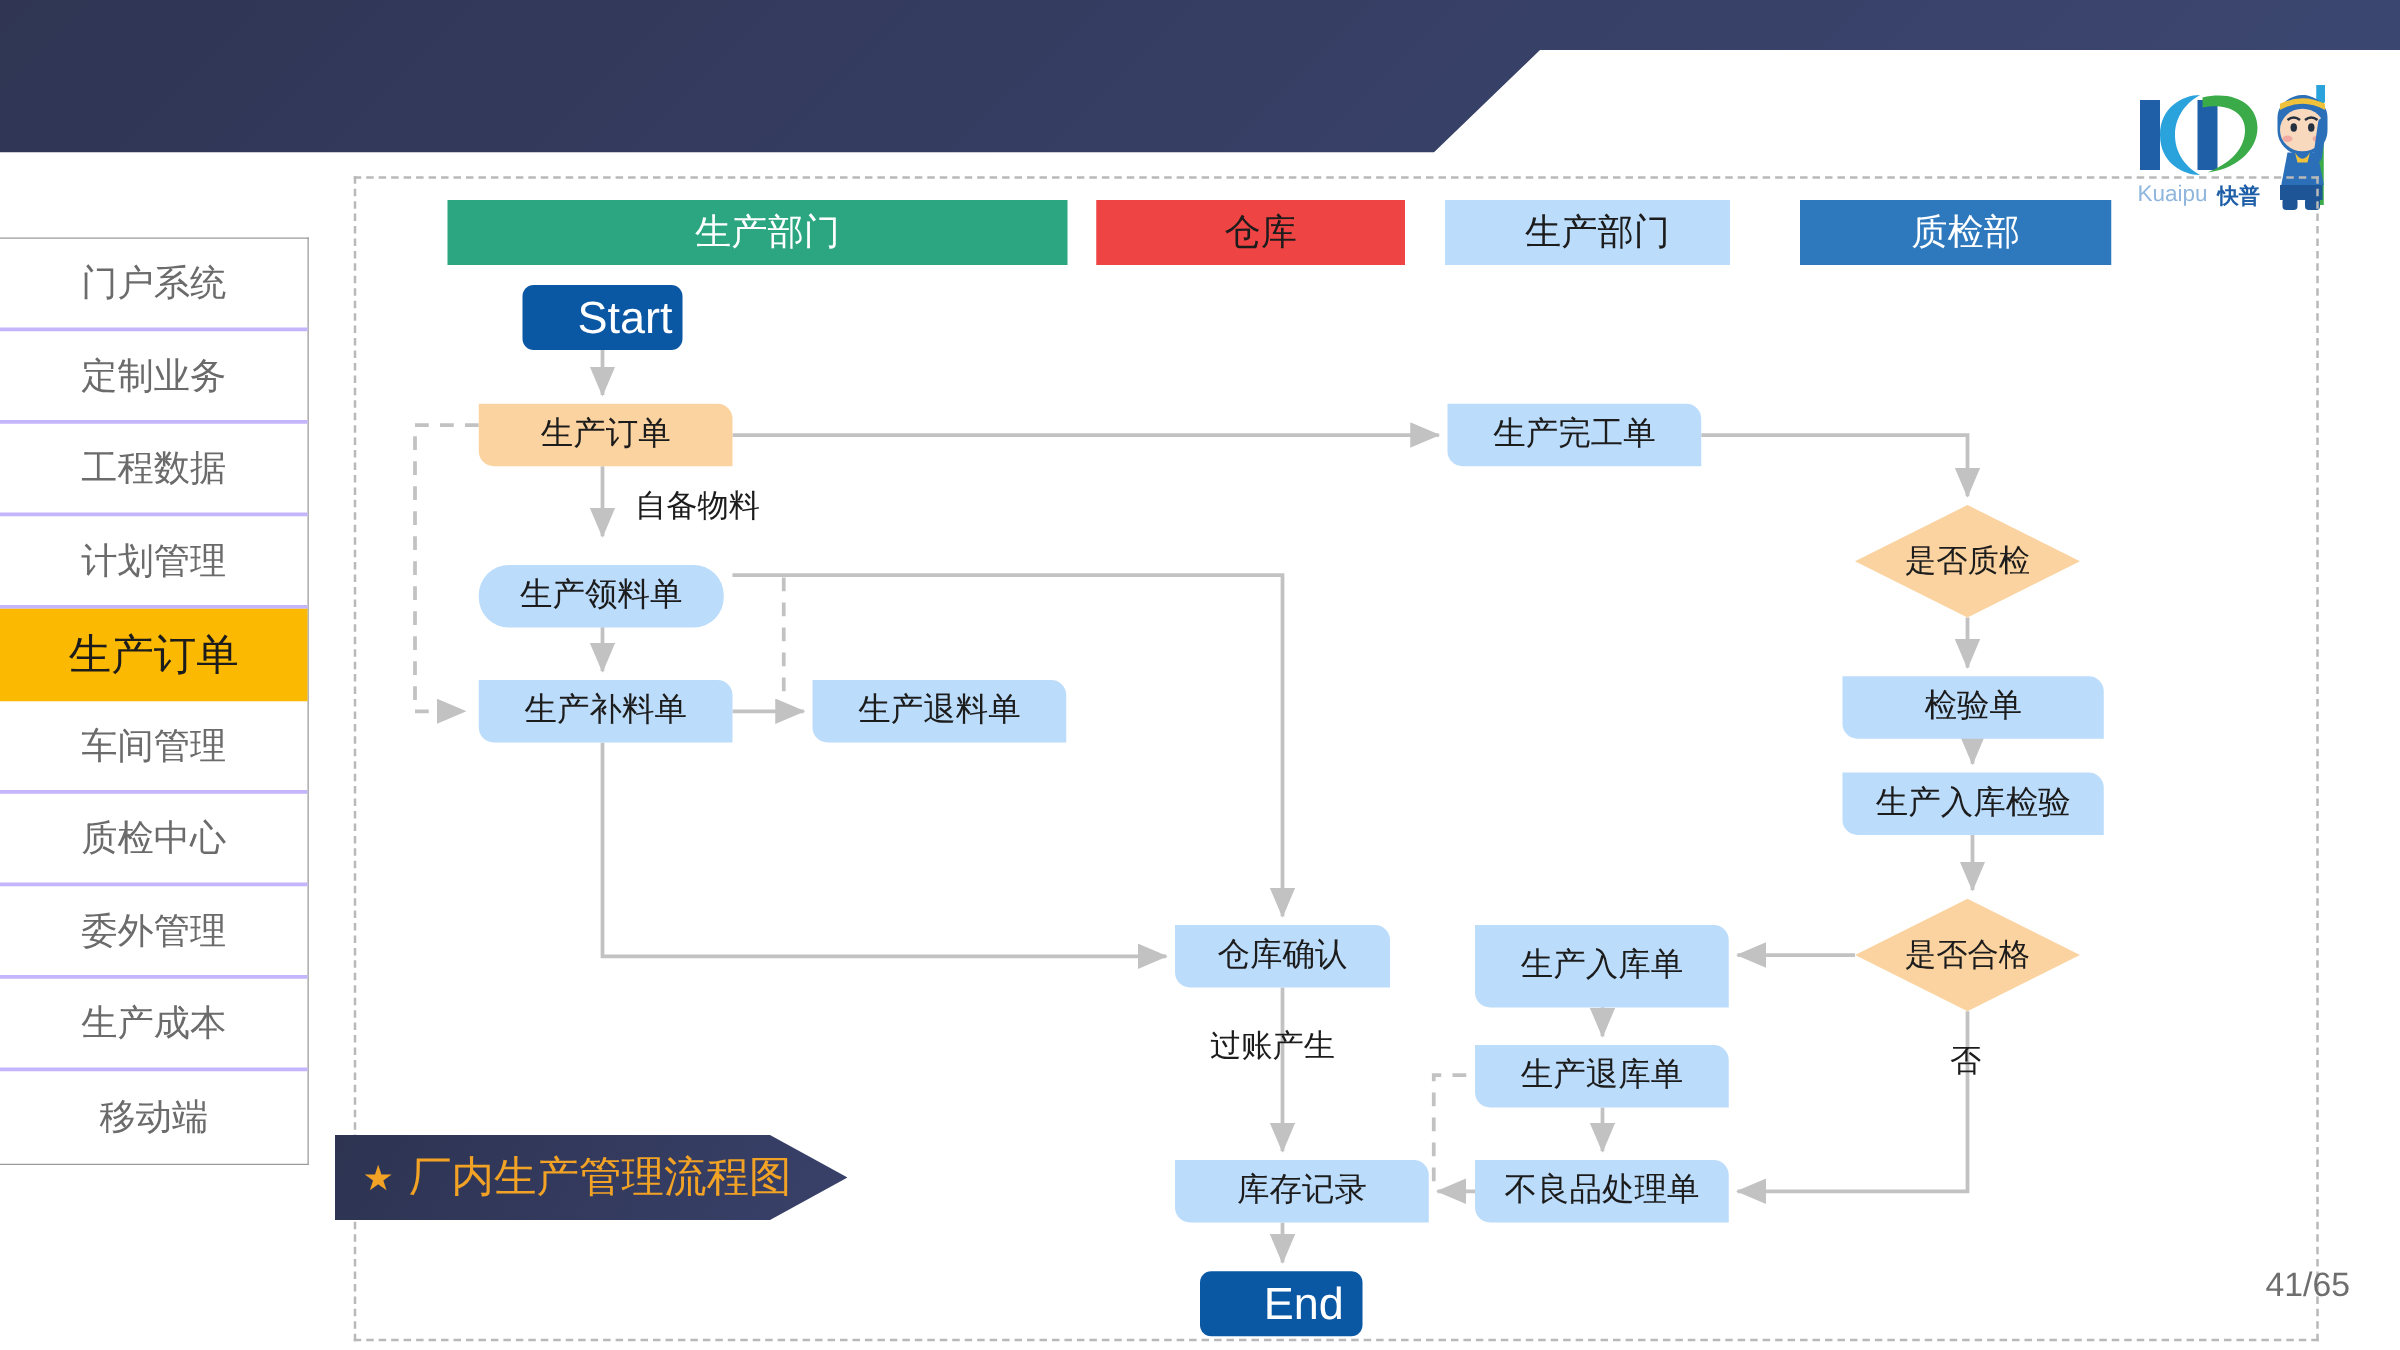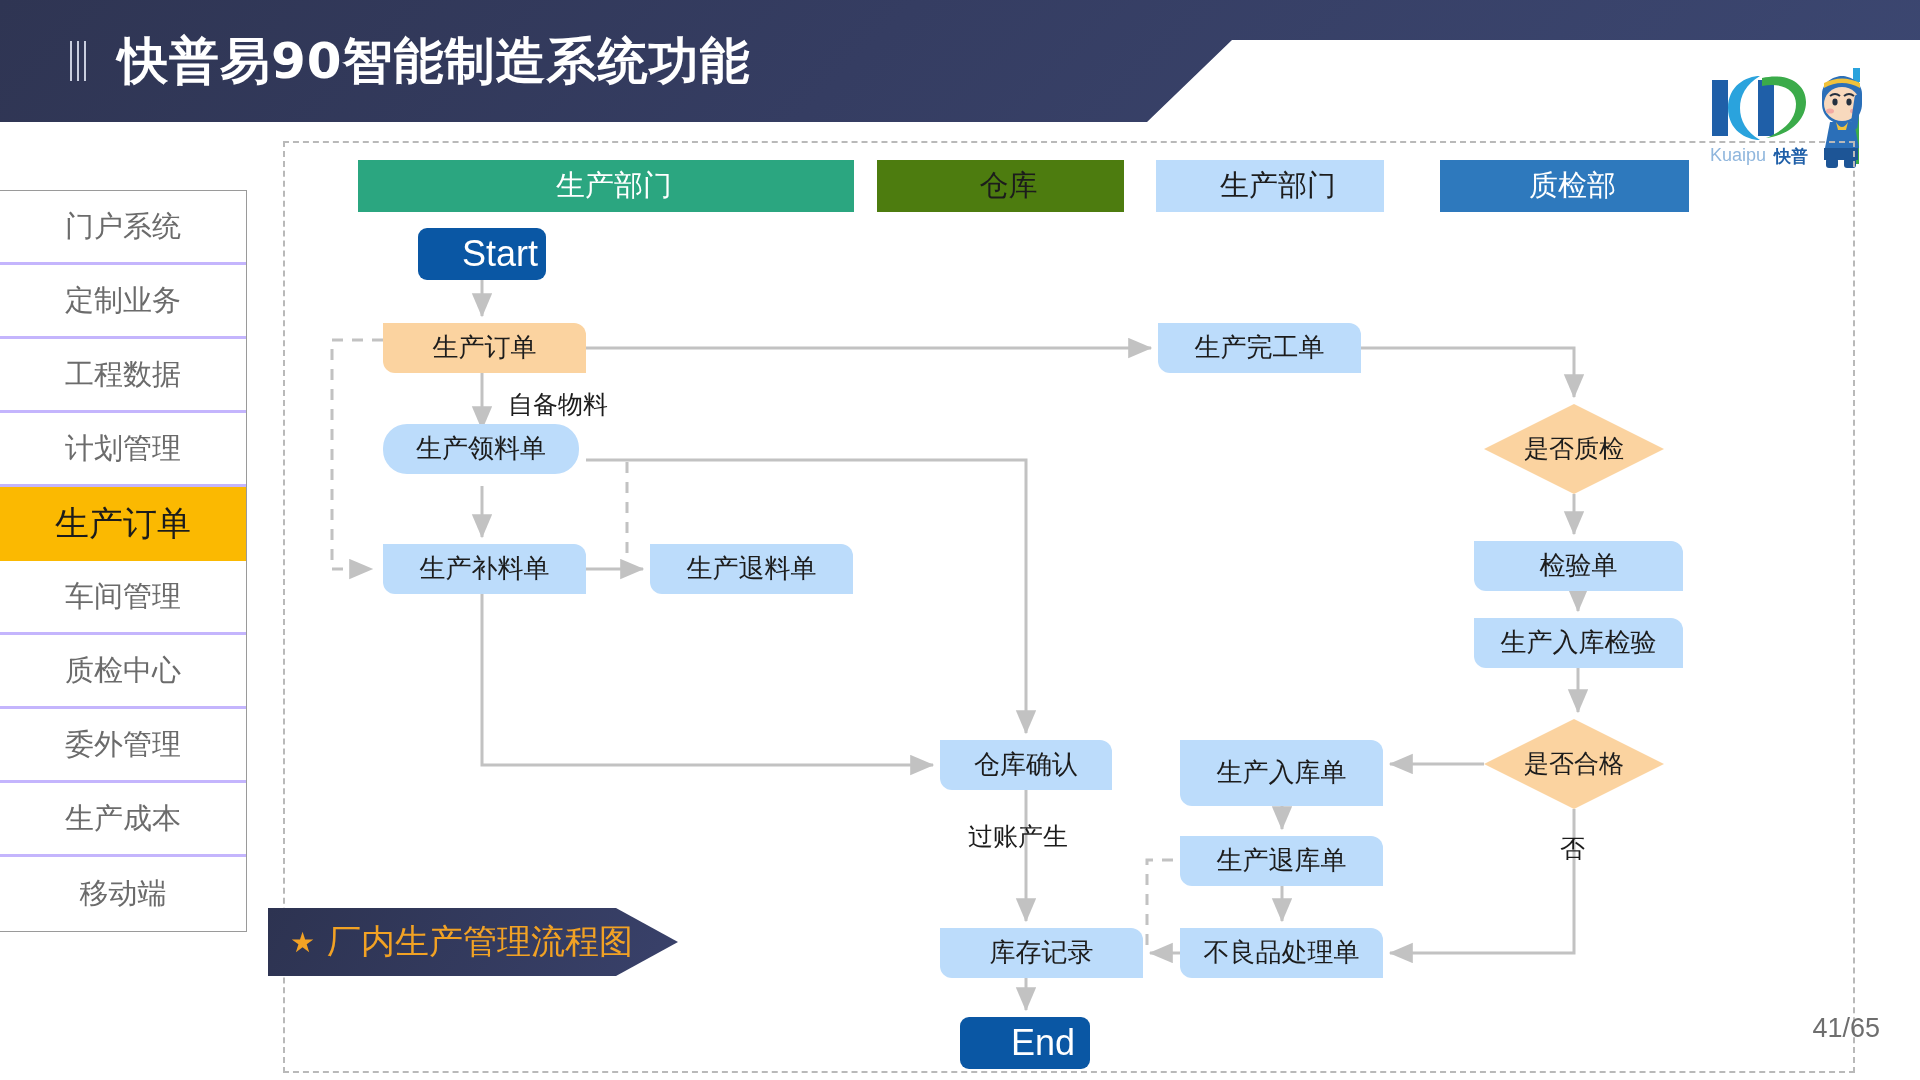--- a/index.html
+++ b/index.html
@@ -118,28 +118,20 @@
   #page-number{
     position:absolute;right:40px;top:1013px;color:#6e6e6e;font-size:27px;
     font-family:"Liberation Sans",sans-serif;
   }
 </style>
 </head>
 <body>
 
 <div id="header-bar">
   <div id="header-shape"></div>
-  <div id="header-inner">
-    <span id="menu-icon">
-      <i></i>
-        <i></i>
-        <i></i>
-    </span>
-    <span id="slide-title">快普易90智能制造系统功能</span>
-  </div>
 </div>
 
 <div id="logo">
   <svg viewBox="0 0 200 120" width="200" height="120">
 
     <path d="M10 22 L26 22 L26 78 L10 78 Z" fill="#1f5fa8"></path>
     <path d="M26 50 C26 28, 44 18, 58 18 C44 26, 38 38, 38 50 C38 62, 44 74, 58 82 C44 82, 26 72, 26 50 Z" fill="#2aa3dd"></path>
     <path d="M56 22 L72 22 L72 78 L56 78 Z" fill="#1f5fa8"></path>
     <path d="M60 20 C86 14, 104 26, 104 44 C104 64, 84 78, 64 80 C84 72, 94 60, 94 46 C94 32, 80 24, 60 28 Z" fill="#3bab4a"></path>
 
@@ -198,21 +190,21 @@
     </div>
     <div class="side-item">
       <span>移动端</span>
     </div>
   </div>
 
 <div id="content-frame"></div>
 
 <div id="dept-layer">
     <div class="dept-bar" style="left: 358px; top: 160px; width: 496px; background: rgb(43, 166, 128); color: rgb(255, 255, 255);">生产部门</div>
-    <div class="dept-bar" style="left: 877px; top: 160px; width: 247px; background: #4d7c0f; color: rgb(28, 28, 28);">仓库</div>
+    <div class="dept-bar" style="left: 877px; top: 160px; width: 247px; background: #ef4444; color: rgb(28, 28, 28);">仓库</div>
     <div class="dept-bar" style="left: 1156px; top: 160px; width: 228px; background: rgb(188, 220, 251); color: rgb(28, 28, 28);">生产部门</div>
     <div class="dept-bar" style="left: 1440px; top: 160px; width: 249px; background: rgb(46, 121, 189); color: rgb(255, 255, 255);">质检部</div>
   </div>
 
 <svg id="flow-svg">
   <defs>
     <marker id="arw" markerWidth="9" markerHeight="9" refX="7.6" refY="3.4" orient="auto" markerUnits="strokeWidth">
       <path d="M0,0 L8,3.4 L0,6.8 Z" fill="#c2c2c2"></path>
     </marker>
   </defs>
@@ -260,21 +252,21 @@
 
     <path d="M627,462 L627,556"></path>
 
     <path d="M1173,860 L1147,860 L1147,953"></path>
   </g>
 </svg>
 
 <div id="node-layer">
     <div class="node term" style="left: 418px; top: 228px; width: 128px; height: 52px;">Start</div>
     <div class="node orange" style="left: 383px; top: 323px; width: 203px; height: 50px;">生产订单</div>
-    <div class="node blue" style="left: 383px; top: 424px; width: 196px; height: 50px; border-radius: 24px;">生产领料单</div>
+    <div class="node blue" style="left: 383px; top: 452px; width: 196px; height: 50px; border-radius: 24px;">生产领料单</div>
     <div class="node blue" style="left: 383px; top: 544px; width: 203px; height: 50px;">生产补料单</div>
     <div class="node blue" style="left: 650px; top: 544px; width: 203px; height: 50px;">生产退料单</div>
     <div class="node blue" style="left: 1158px; top: 323px; width: 203px; height: 50px;">生产完工单</div>
     <div class="node blue" style="left: 1474px; top: 541px; width: 209px; height: 50px;">检验单</div>
     <div class="node blue" style="left: 1474px; top: 618px; width: 209px; height: 50px;">生产入库检验</div>
     <div class="node blue" style="left: 940px; top: 740px; width: 172px; height: 50px;">仓库确认</div>
     <div class="node blue" style="left: 1180px; top: 740px; width: 203px; height: 66px;">生产入库单</div>
     <div class="node blue" style="left: 1180px; top: 836px; width: 203px; height: 50px;">生产退库单</div>
     <div class="node blue" style="left: 1180px; top: 928px; width: 203px; height: 50px;">不良品处理单</div>
     <div class="node blue" style="left: 940px; top: 928px; width: 203px; height: 50px;">库存记录</div>

